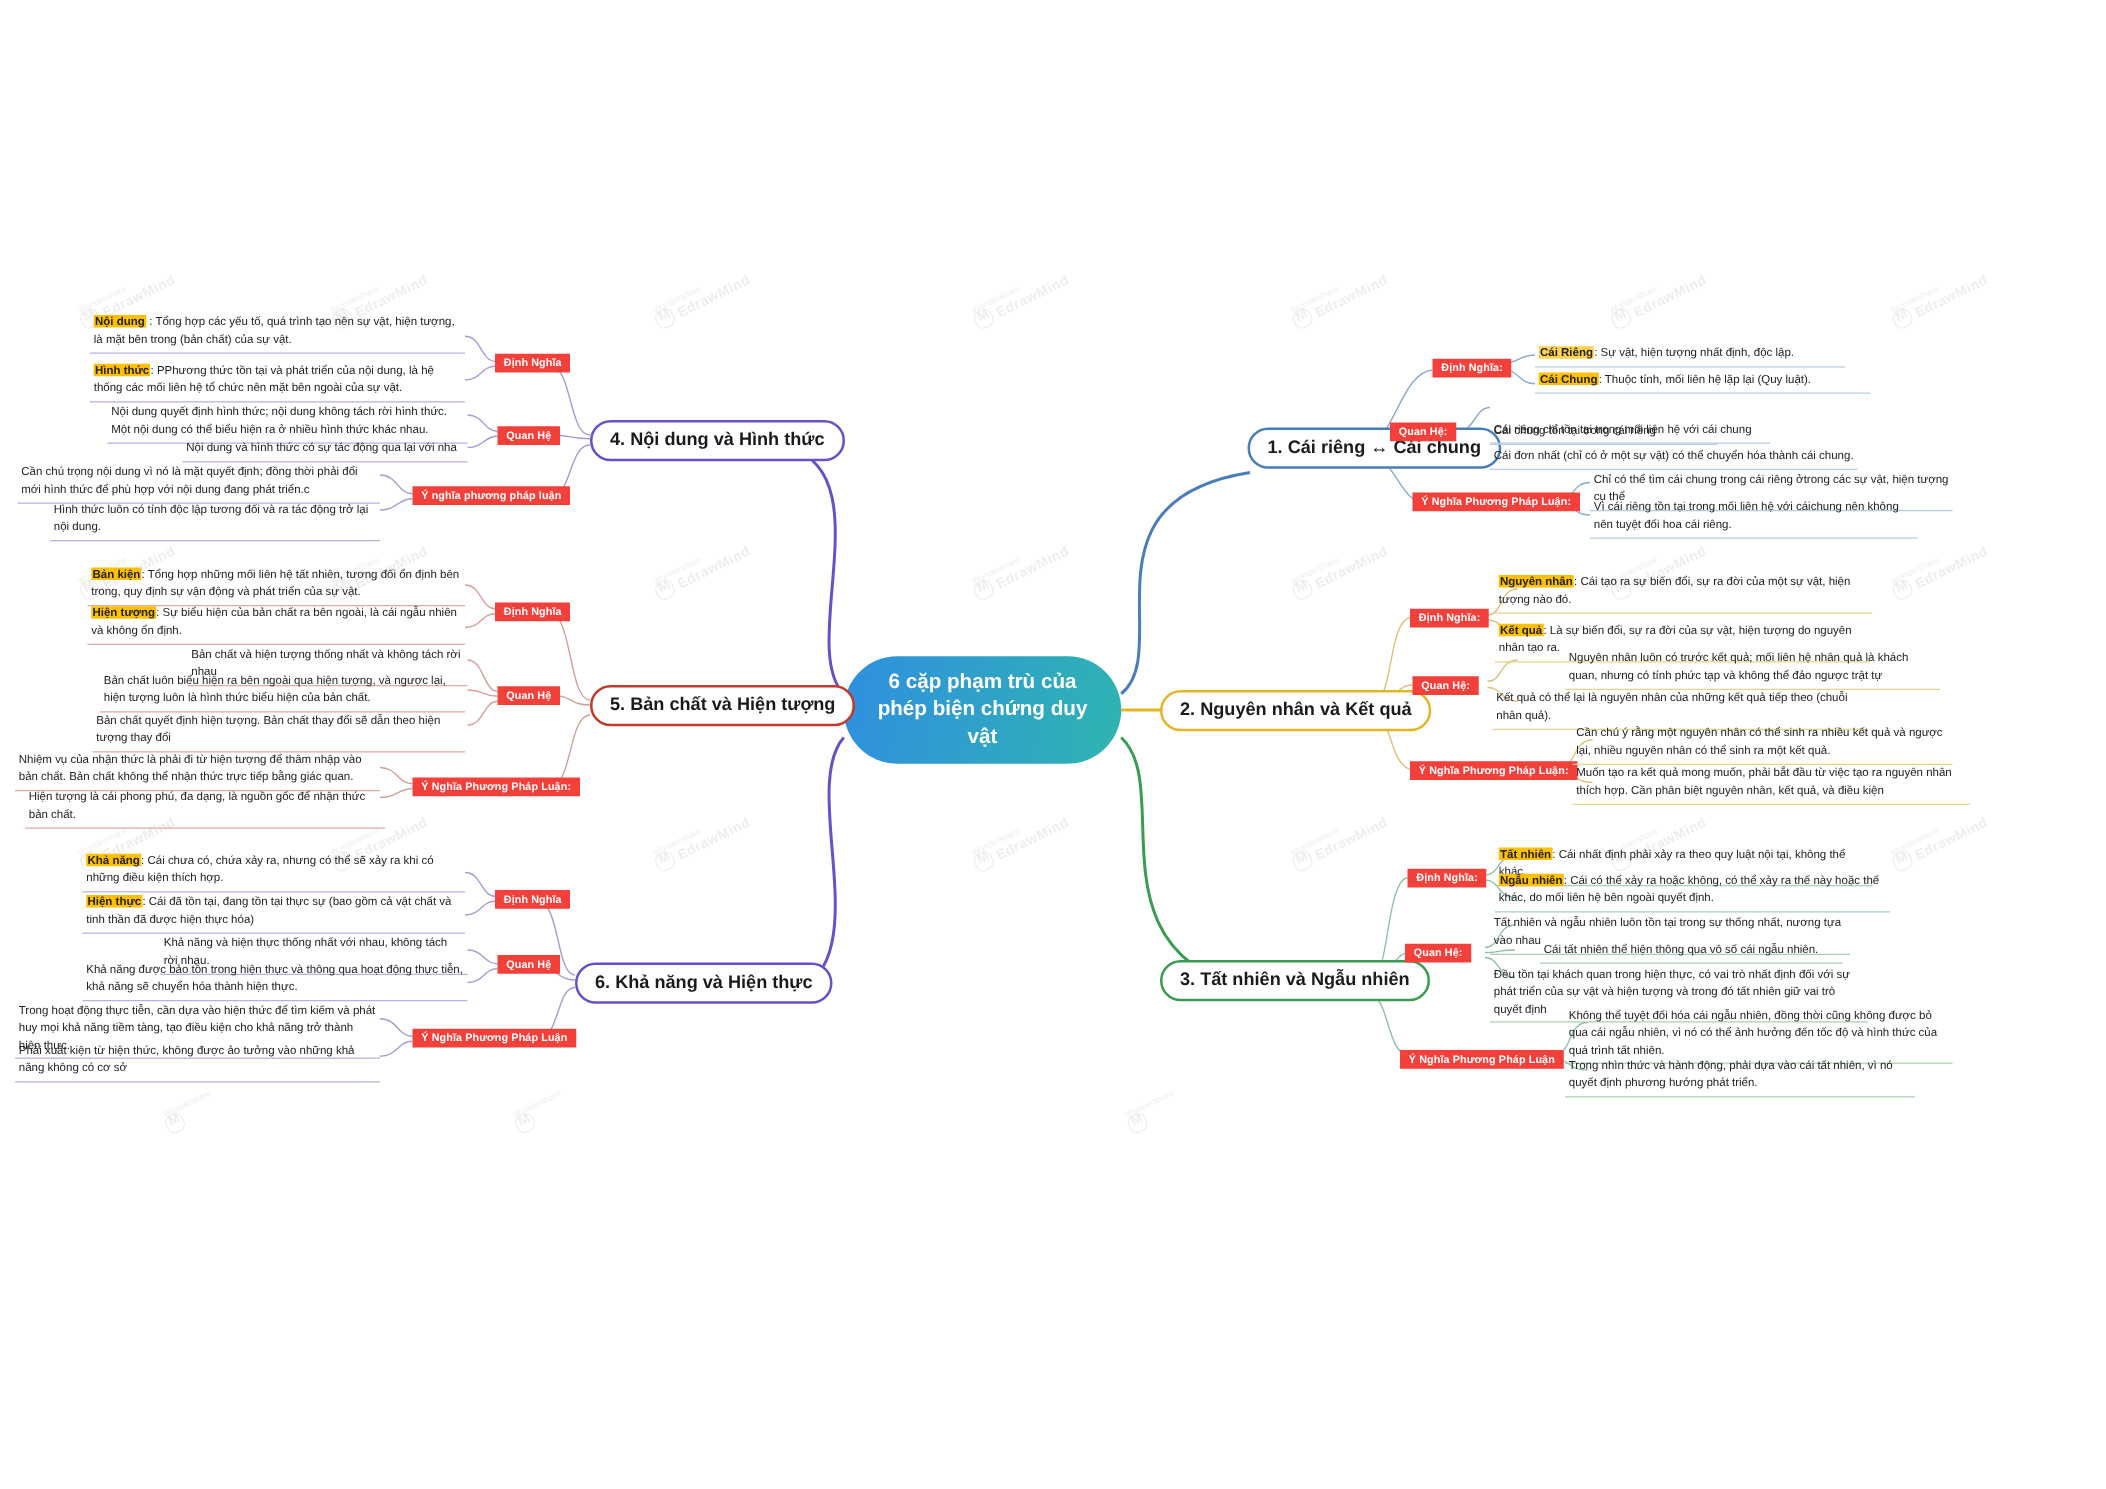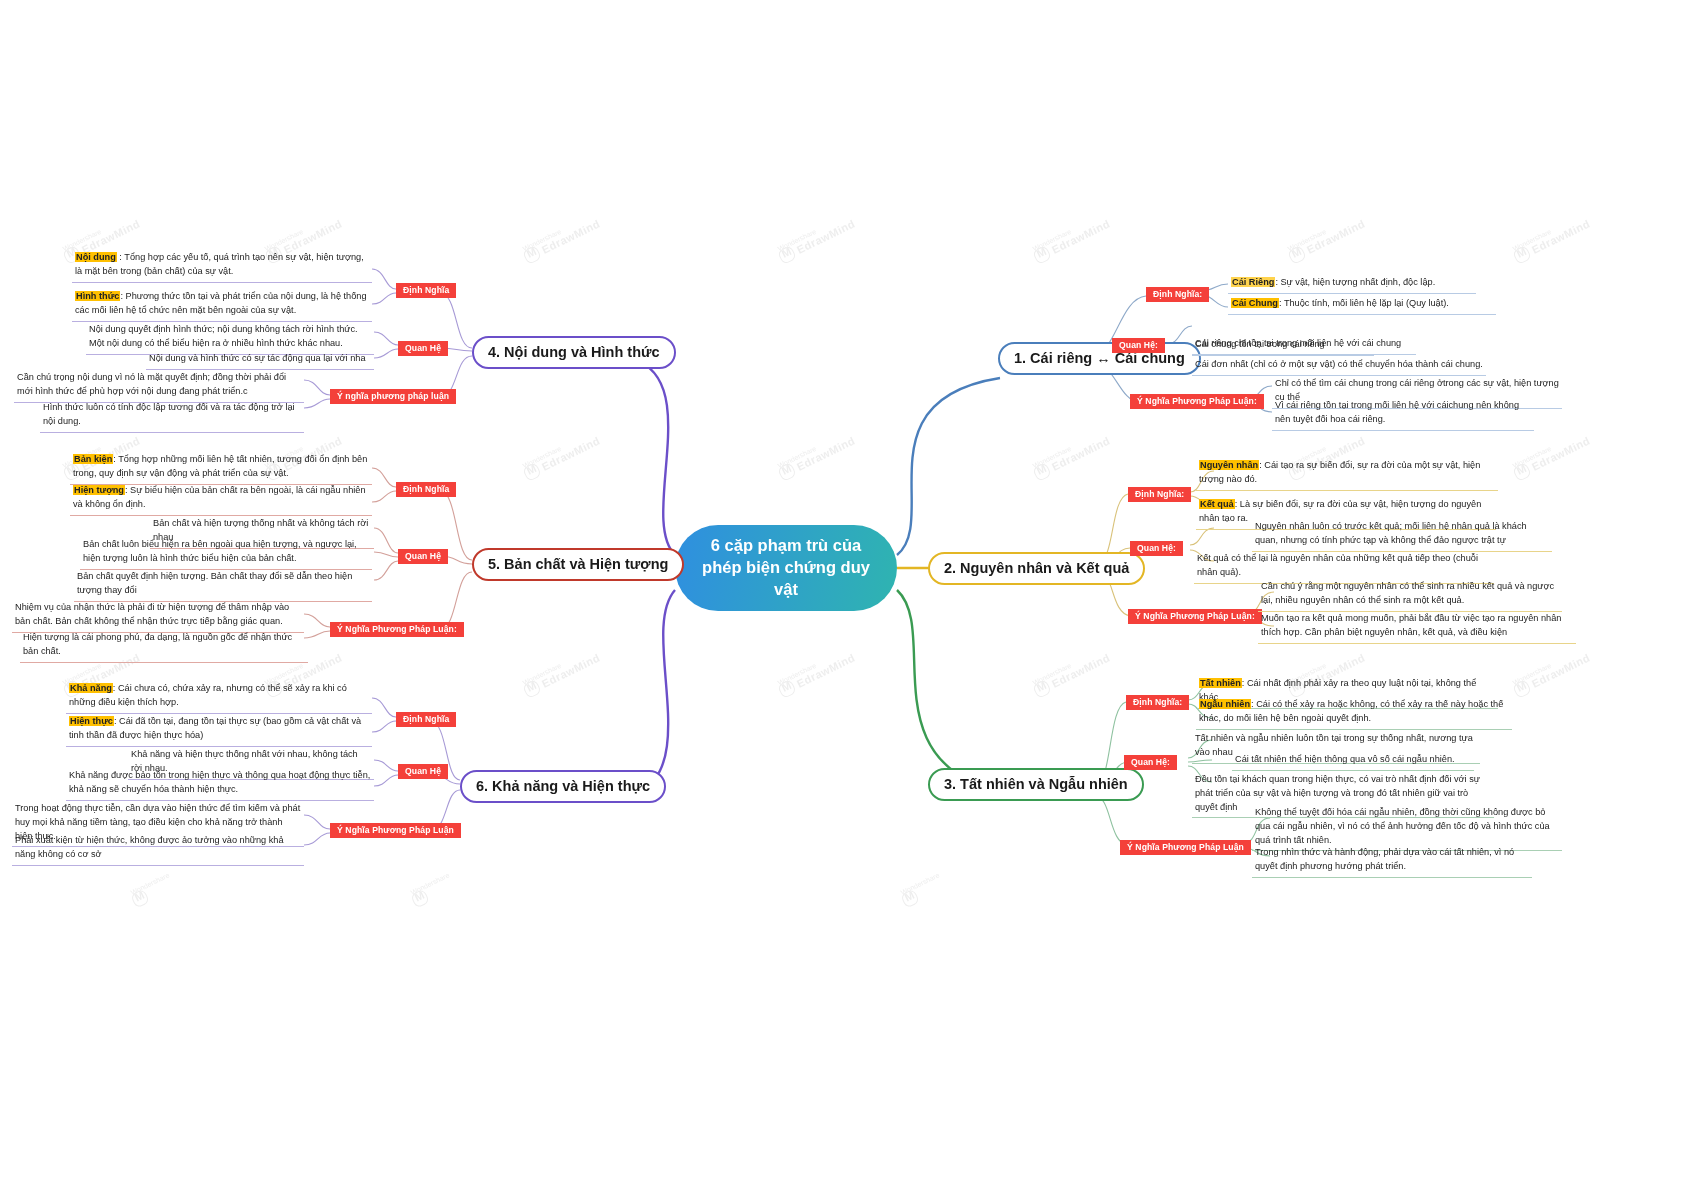--- a/index.html
+++ b/index.html
@@ -341,21 +341,21 @@
     <span>4. Nội dung và Hình thức</span>
   </div>
 
   <div class="cat" style="left:396px; top:283px;">
     <span>Định Nghĩa</span>
   </div>
   <div class="leaf pu" style="left:72px; top:250px; width:300px;">
     <span class="hl-o">Nội dung</span><span> : Tổng hợp các yếu tố, quá trình tạo nên sự vật, hiện tượng, là mặt bên trong (bản chất) của sự vật.</span>
   </div>
   <div class="leaf pu" style="left:72px; top:289px; width:300px;">
-    <span class="hl-o">Hình thức</span><span>: Phương thức tồn tại và phát triển của nội dung, là hệ thống các mối liên hệ tổ chức nên mặt bên ngoài của sự vật.</span>
+    <span class="hl-o">Hình thức</span><span>: PPhương thức tồn tại và phát triển của nội dung, là hệ thống các mối liên hệ tổ chức nên mặt bên ngoài của sự vật.</span>
   </div>
 
   <div class="cat" style="left:398px; top:341px;">
     <span>Quan Hệ</span>
   </div>
   <div class="leaf pu" style="left:86px; top:322px; width:288px;">
     <span>Nội dung quyết định hình thức; nội dung không tách rời hình thức. Một nội dung có thể biểu hiện ra ở nhiều hình thức khác nhau.</span>
   </div>
   <div class="leaf pu" style="left:146px; top:351px; width:228px;">
     <span>Nội dung và hình thức có sự tác động qua lại với nha</span>

